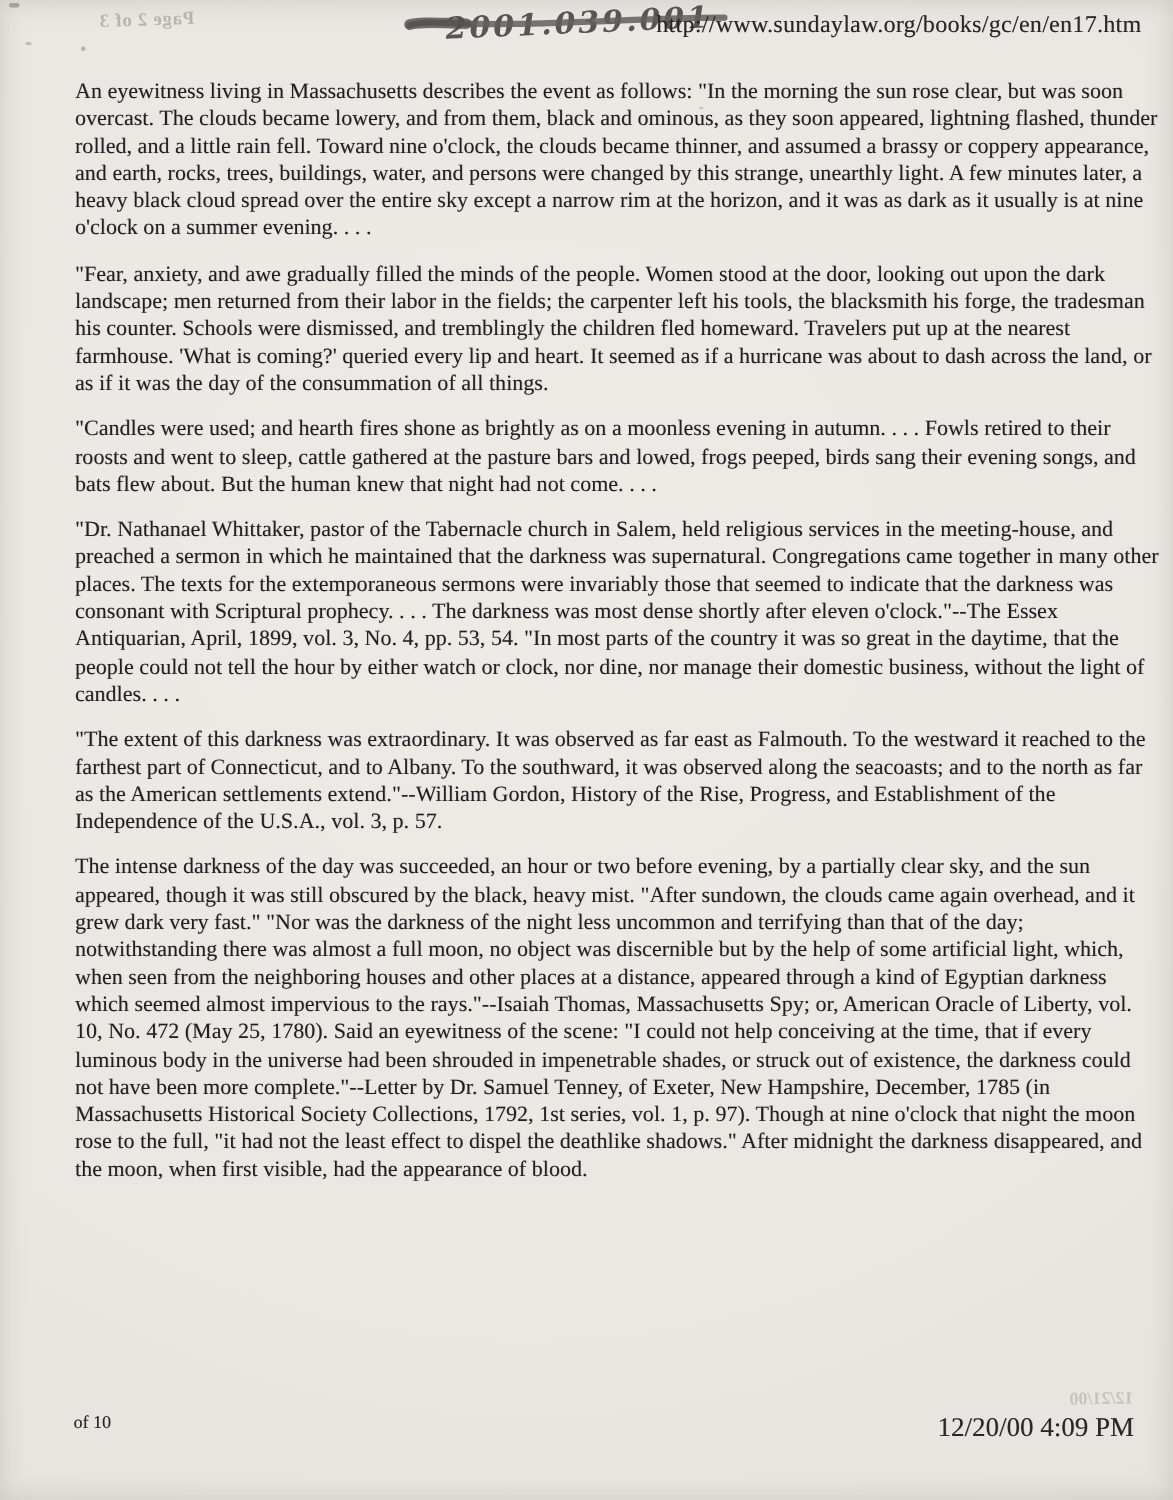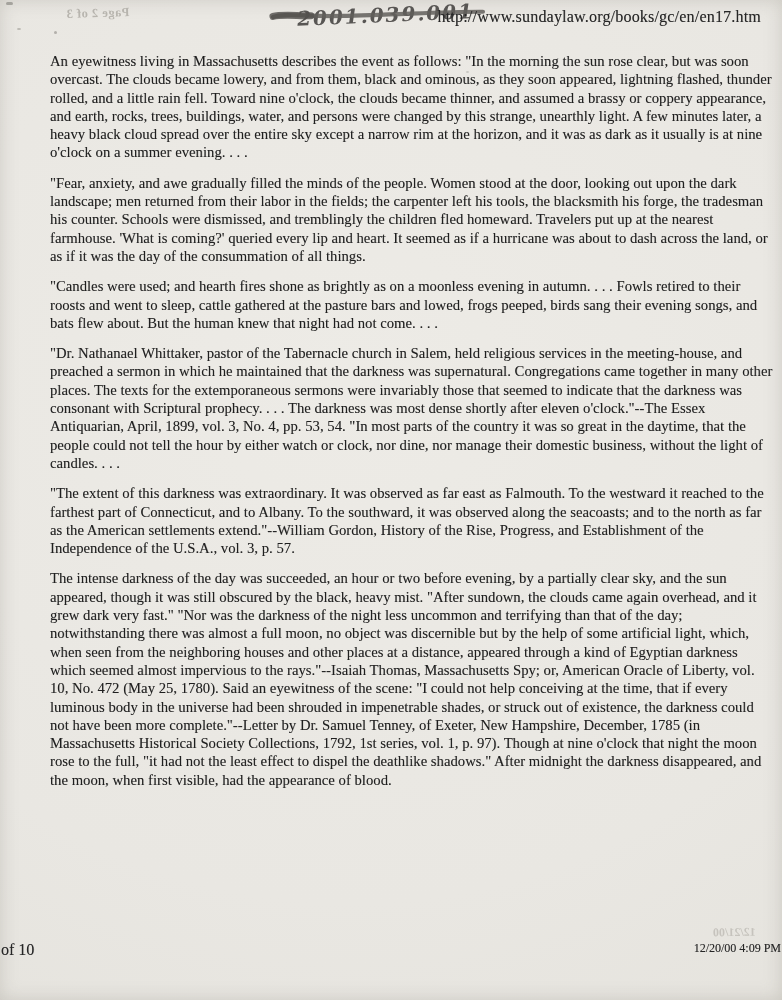--- a/index.html
+++ b/index.html
@@ -50,26 +50,27 @@
     position: absolute; left: 34px; top: 52px; width: 726px;
     font-size: 14.6px; line-height: 18.3px;
     text-shadow: 0.3px 0.3px 0.5px rgba(40,40,40,0.35);
     letter-spacing: 0.05px;
     margin-left: 16px;
   }
   .body-text p { margin: 0 0 12px 0; }
   
   .footer-left {
     position: absolute; left: 1px; top: 941px;
-    font-size: 16px; color: #262626;
+    font-size: 12px; color: #262626;
     text-shadow: 0.3px 0.3px 0.4px rgba(40,40,40,0.35);
+    padding-left: 48px;
   }
   .footer-right {
-    position: absolute; right: 1px; top: 941px;
-    font-size: 12px; color: #262626;
+    position: absolute; right: 26px; top: 941px;
+    font-size: 18px; color: #262626;
     text-shadow: 0.3px 0.3px 0.4px rgba(40,40,40,0.35);
   }
   .bleed-bottom {
     position: absolute; right: 26px; top: 925px;
     font-size: 12px; font-weight: bold;
     color: #aca9a2; opacity: 0.55;
     transform: scaleX(-1) rotate(1deg);
     user-select: none;
   }
   

